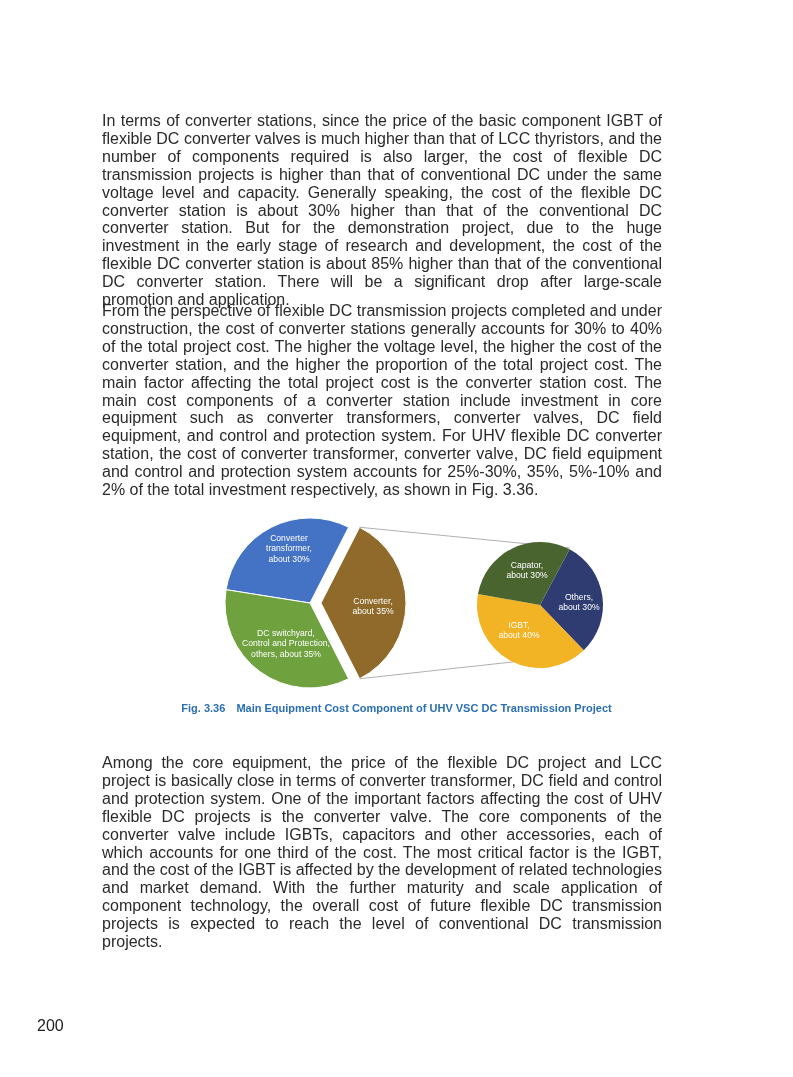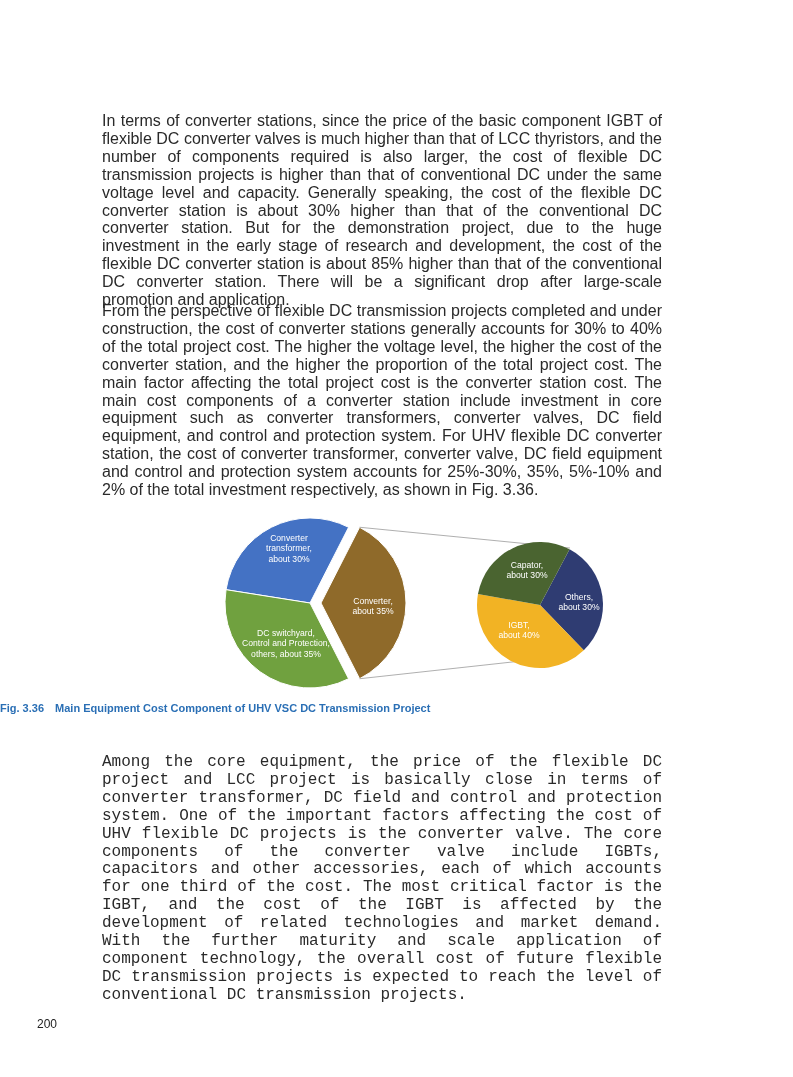--- a/index.html
+++ b/index.html
@@ -2,26 +2,26 @@
 <html><head>
 <meta charset="utf-8">
 <style>
   html, body { margin: 0; padding: 0; background: #ffffff; }
   body { width: 793px; height: 1077px; position: relative; overflow: hidden;
          font-family: "Liberation Sans", sans-serif; color: #2b2b2b; }
   .para { position: absolute; left: 102px; width: 560px; font-size: 16px;
           line-height: 17.9px; text-align: justify; margin: 0; color: #2a2a2a; }
   #p1 { top: 112px; }
   #p2 { top: 302px; }
-  #p3 { top: 754px; font-family: Liberation Mono, monospace; }
+  #p3 { top: 754px; }
   #figure { position: absolute; left: 0; top: 500px; width: 793px; height: 200px; padding-left: 32px; }
-  #caption { position: absolute; top: 702px; left: 0; width: 793px; text-align: left;
+  #caption { position: absolute; top: 702px; left: 0; width: 793px; text-align: center;
              font-size: 11px; font-weight: bold; color: #2a6fb5; }
   #caption .num { margin-right: 8px; }
-  #page-number { position: absolute; left: 37px; top: 1017px; font-size: 12px; color: #222; }
+  #page-number { position: absolute; left: 37px; top: 1017px; font-size: 16px; color: #222; }
   svg text { font-family: "Liberation Sans", sans-serif; font-size: 8.6px; fill: #ffffff; }
 </style>
 </head>
 <body>
 
 <p class="para" id="p1">In terms of converter stations, since the price of the basic component IGBT of flexible DC converter valves is much higher than that of LCC thyristors, and the number of components required is also larger, the cost of flexible DC transmission projects is higher than that of conventional DC under the same voltage level and capacity. Generally speaking, the cost of the flexible DC converter station is about 30% higher than that of the conventional DC converter station. But for the demonstration project, due to the huge investment in the early stage of research and development, the cost of the flexible DC converter station is about 85% higher than that of the conventional DC converter station. There will be a significant drop after large-scale promotion and application.</p>
 <p class="para" id="p2">From the perspective of flexible DC transmission projects completed and under construction, the cost of converter stations generally accounts for 30% to 40% of the total project cost. The higher the voltage level, the higher the cost of the converter station, and the higher the proportion of the total project cost. The main factor affecting the total project cost is the converter station cost. The main cost components of a converter station include investment in core equipment such as converter transformers, converter valves, DC field equipment, and control and protection system. For UHV flexible DC converter station, the cost of converter transformer, converter valve, DC field equipment and control and protection system accounts for 25%-30%, 35%, 5%-10% and 2% of the total investment respectively, as shown in Fig. 3.36.</p>
 
 <div id="figure">
   <svg id="pie-svg" width="793" height="200" viewBox="0 0 793 200">

